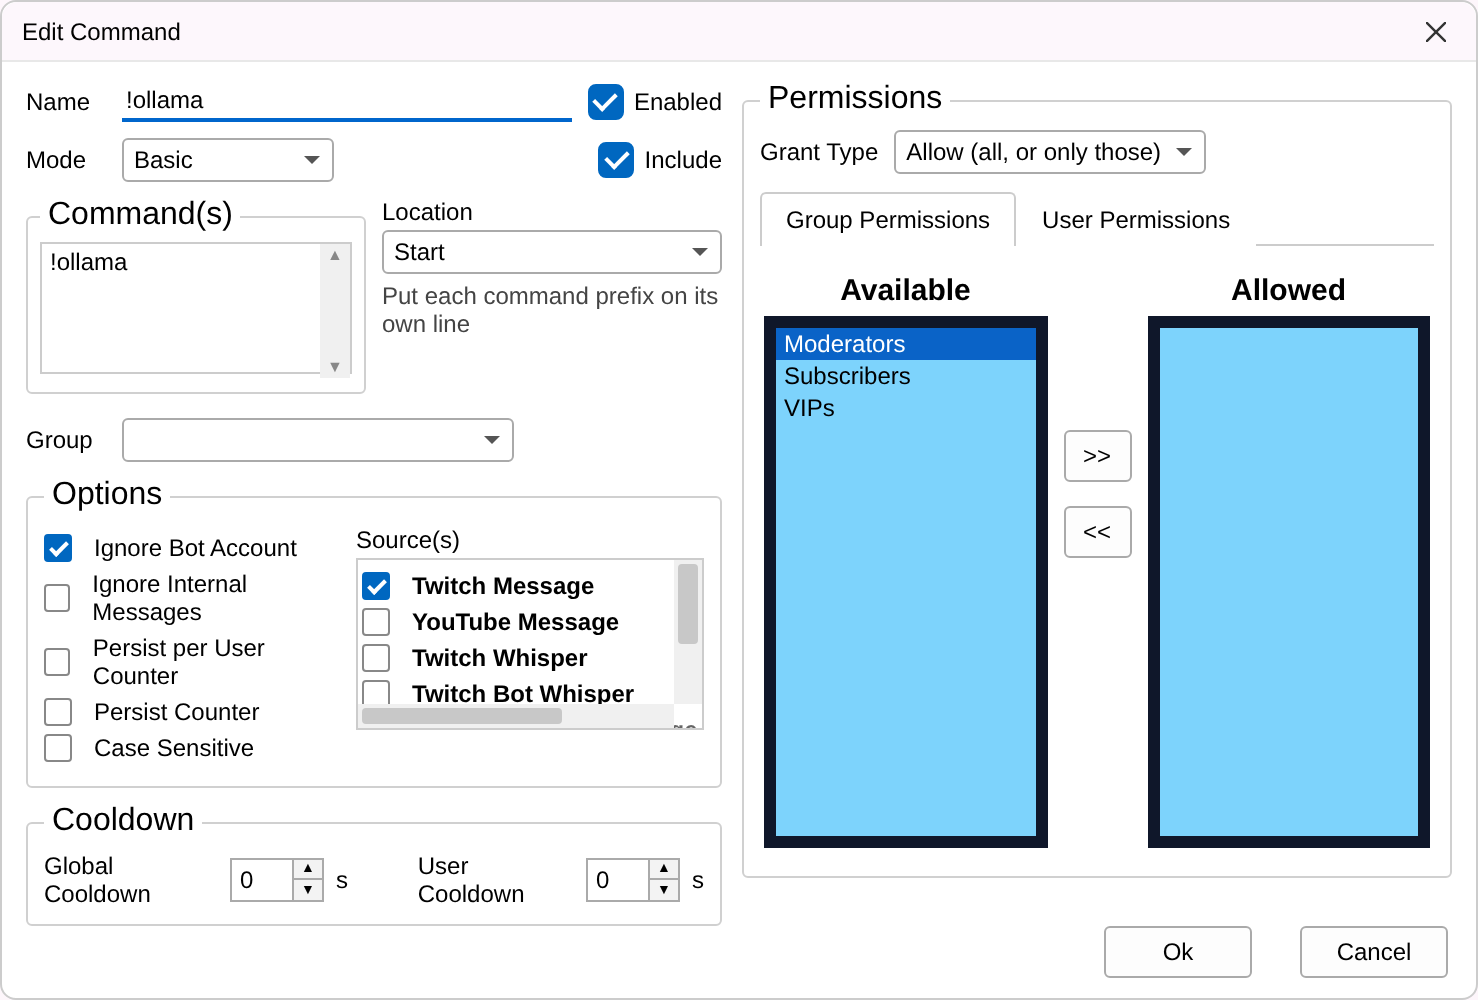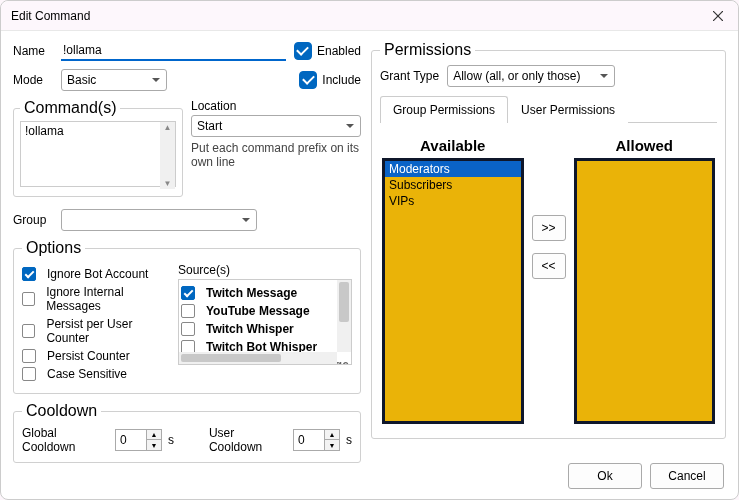--- a/index.html
+++ b/index.html
@@ -44,26 +44,26 @@
 .spinner input { width: 30px; border: none; outline: none; text-align: left; padding: 0 4px; height: 20px; }
 .spinbtns { display: flex; flex-direction: column; border-left: 1px solid #aaa; }
 .spinbtns span { width: 14px; height: 10px; display: flex; align-items: center; justify-content: center; font-size: 7px; cursor: pointer; background: #f3f3f3; }
 .spinbtns span:first-child { border-bottom: 1px solid #aaa; }
 .tabs { display: flex; border-bottom: 1px solid #ccc; margin: 8px 0; }
 .tab { padding: 6px 12px; border: 1px solid transparent; border-bottom: none; cursor: pointer; position: relative; top: 1px; background: #fff; }
 .tab.active { border-color: #ccc; border-radius: 3px 3px 0 0; }
 .permbody { display: flex; gap: 8px; align-items: flex-start; padding: 4px 2px; }
 .listcol { flex: 1; }
 .listcol h3 { text-align: center; margin: 2px 0 4px 0; font-size: 15px; font-weight: 700; }
-.listbox { border: 3px solid #0f172a; height: 266px; background: #eab308; overflow: auto; }
+.listbox { border: 6px solid #0f172a; height: 266px; background: #7dd3fc; overflow: auto; }
 .listbox .item { padding: 1px 4px; cursor: pointer; }
 .listbox .item.sel { background: #0a63c7; color: #fff; }
 .mvbtns { display: flex; flex-direction: column; gap: 12px; margin-top: 80px; }
 .mvbtn { width: 34px; height: 26px; border: 1px solid #aaa; border-radius: 3px; background: #fdfdfd; cursor: pointer; display: flex; align-items: center; justify-content: center; }
-.footer { position: absolute; bottom: 10px; right: 14px; display: flex; gap: 8px; }
+.footer { position: absolute; bottom: 10px; right: 14px; display: flex; gap: 24px; }
 .btn { min-width: 74px; height: 26px; border: 1px solid #aaa; border-radius: 3px; background: #fdfdfd; cursor: pointer; display: flex; align-items: center; justify-content: center; }
 .cmdarea { position: relative; }
 .cmdarea .vscr { position:absolute; right:1px; top:1px; bottom:1px; width:15px; background:#f0f0f0; display:flex; flex-direction:column; justify-content:space-between; align-items:center; }
 .cmdarea .vscr span { font-size:8px; color:#888; cursor:pointer; padding:1px 0;}
 </style>
 </head>
 <body>
 
 <div class="dialog">
   <div class="titlebar">
@@ -209,21 +209,21 @@
           <span>s</span>
         </div>
       </fieldset>
     </div>
 
     <div class="right">
       <fieldset style="height:398px">
         <legend>Permissions</legend>
         <div class="row">
           <span>Grant Type</span>
-          <div class="select" style="width:168px">
+          <div class="select" style="width:156px">
               <span>Allow (all, or only those)</span>
             </div>
         </div>
         <div class="tabs">
           <div class="tab active">Group Permissions</div>
           <div class="tab">User Permissions</div>
         </div>
         <div class="permbody">
           <div class="listcol">
             <h3>Available</h3>

